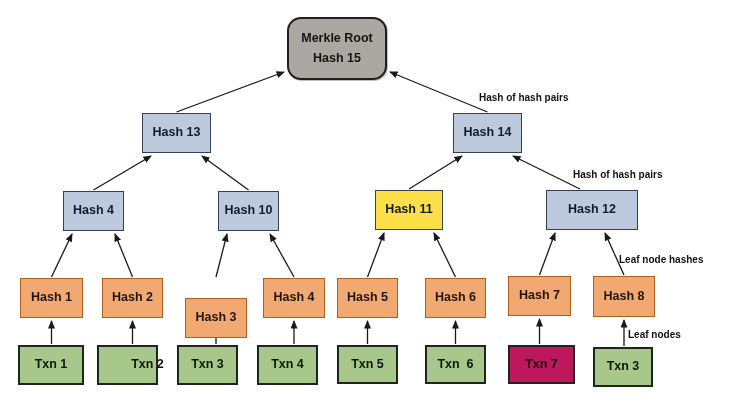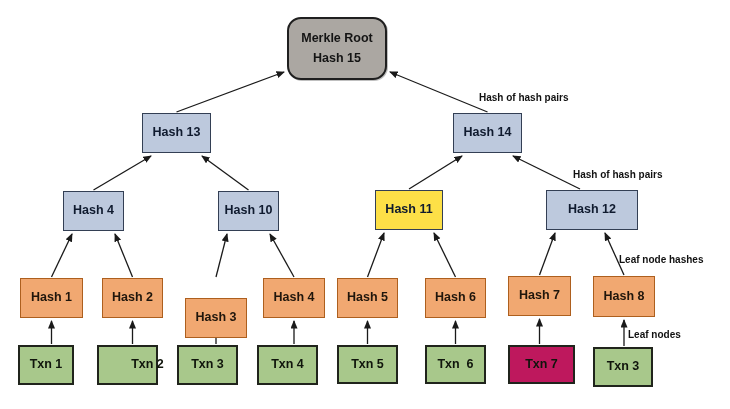--- a/index.html
+++ b/index.html
@@ -91,21 +91,21 @@
       <div class="node branch" style="left: 375px; top: 190px; width: 68px; height: 40px; background: #fde047; border-color: rgb(51, 63, 84); color: rgb(15, 26, 46);">Hash 11</div>
       <div class="node branch" style="left: 546px; top: 190px; width: 92px; height: 40px; background: rgb(189, 201, 221); border-color: rgb(51, 63, 84); color: rgb(15, 26, 46);">Hash 12</div>
       <div class="node leafHash" style="left: 20px; top: 278px; width: 63px; height: 40px; background: rgb(241, 168, 113); border-color: rgb(173, 95, 30); color: rgb(32, 22, 12);">Hash 1</div>
       <div class="node leafHash" style="left: 102px; top: 278px; width: 61px; height: 40px; background: rgb(241, 168, 113); border-color: rgb(173, 95, 30); color: rgb(32, 22, 12);">Hash 2</div>
       <div class="node leafHash" style="left: 185px; top: 278px; width: 62px; height: 40px; background: rgb(241, 168, 113); border-color: rgb(173, 95, 30); color: rgb(32, 22, 12); margin-top: 20px;">Hash 3</div>
       <div class="node leafHash" style="left: 263px; top: 278px; width: 62px; height: 40px; background: rgb(241, 168, 113); border-color: rgb(173, 95, 30); color: rgb(32, 22, 12);">Hash 4</div>
       <div class="node leafHash" style="left: 337px; top: 278px; width: 61px; height: 40px; background: rgb(241, 168, 113); border-color: rgb(173, 95, 30); color: rgb(32, 22, 12);">Hash 5</div>
       <div class="node leafHash" style="left: 425px; top: 278px; width: 61px; height: 40px; background: rgb(241, 168, 113); border-color: rgb(173, 95, 30); color: rgb(32, 22, 12);">Hash 6</div>
       <div class="node leafHash" style="left: 508px; top: 276px; width: 63px; height: 40px; background: rgb(241, 168, 113); border-color: rgb(173, 95, 30); color: rgb(32, 22, 12);">Hash 7</div>
       <div class="node leafHash" style="left: 593px; top: 276px; width: 62px; height: 41px; background: rgb(241, 168, 113); border-color: rgb(173, 95, 30); color: rgb(32, 22, 12);">Hash 8</div>
-      <div class="node txn" style="left: 18px; top: 345px; width: 56px; height: 40px; background: rgb(168, 200, 139); border-color: rgb(32, 36, 28); color: rgb(16, 21, 12);">Txn 1</div>
+      <div class="node txn" style="left: 18px; top: 345px; width: 66px; height: 40px; background: rgb(168, 200, 139); border-color: rgb(32, 36, 28); color: rgb(16, 21, 12);">Txn 1</div>
       <div class="node txn" style="left: 97px; top: 345px; width: 61px; height: 40px; background: rgb(168, 200, 139); border-color: rgb(32, 36, 28); color: rgb(16, 21, 12); padding-left: 40px;">Txn 2</div>
       <div class="node txn" style="left: 177px; top: 345px; width: 61px; height: 40px; background: rgb(168, 200, 139); border-color: rgb(32, 36, 28); color: rgb(16, 21, 12);">Txn 3</div>
       <div class="node txn" style="left: 257px; top: 345px; width: 61px; height: 40px; background: rgb(168, 200, 139); border-color: rgb(32, 36, 28); color: rgb(16, 21, 12);">Txn 4</div>
       <div class="node txn" style="left: 337px; top: 345px; width: 61px; height: 39px; background: rgb(168, 200, 139); border-color: rgb(32, 36, 28); color: rgb(16, 21, 12);">Txn 5</div>
       <div class="node txn" style="left: 425px; top: 345px; width: 61px; height: 39px; background: rgb(168, 200, 139); border-color: rgb(32, 36, 28); color: rgb(16, 21, 12);">Txn  6</div>
       <div class="node txn" style="left: 508px; top: 345px; width: 67px; height: 39px; background: #be185d; border-color: rgb(32, 36, 28); color: rgb(16, 21, 12);">Txn 7</div>
       <div class="node txn" style="left: 593px; top: 347px; width: 60px; height: 40px; background: rgb(168, 200, 139); border-color: rgb(32, 36, 28); color: rgb(16, 21, 12);">Txn 3</div>
     </div>
   <div id="annotations-layer">
       <div class="annotation" style="left: 479px; top: 92px;">Hash of hash pairs</div>

